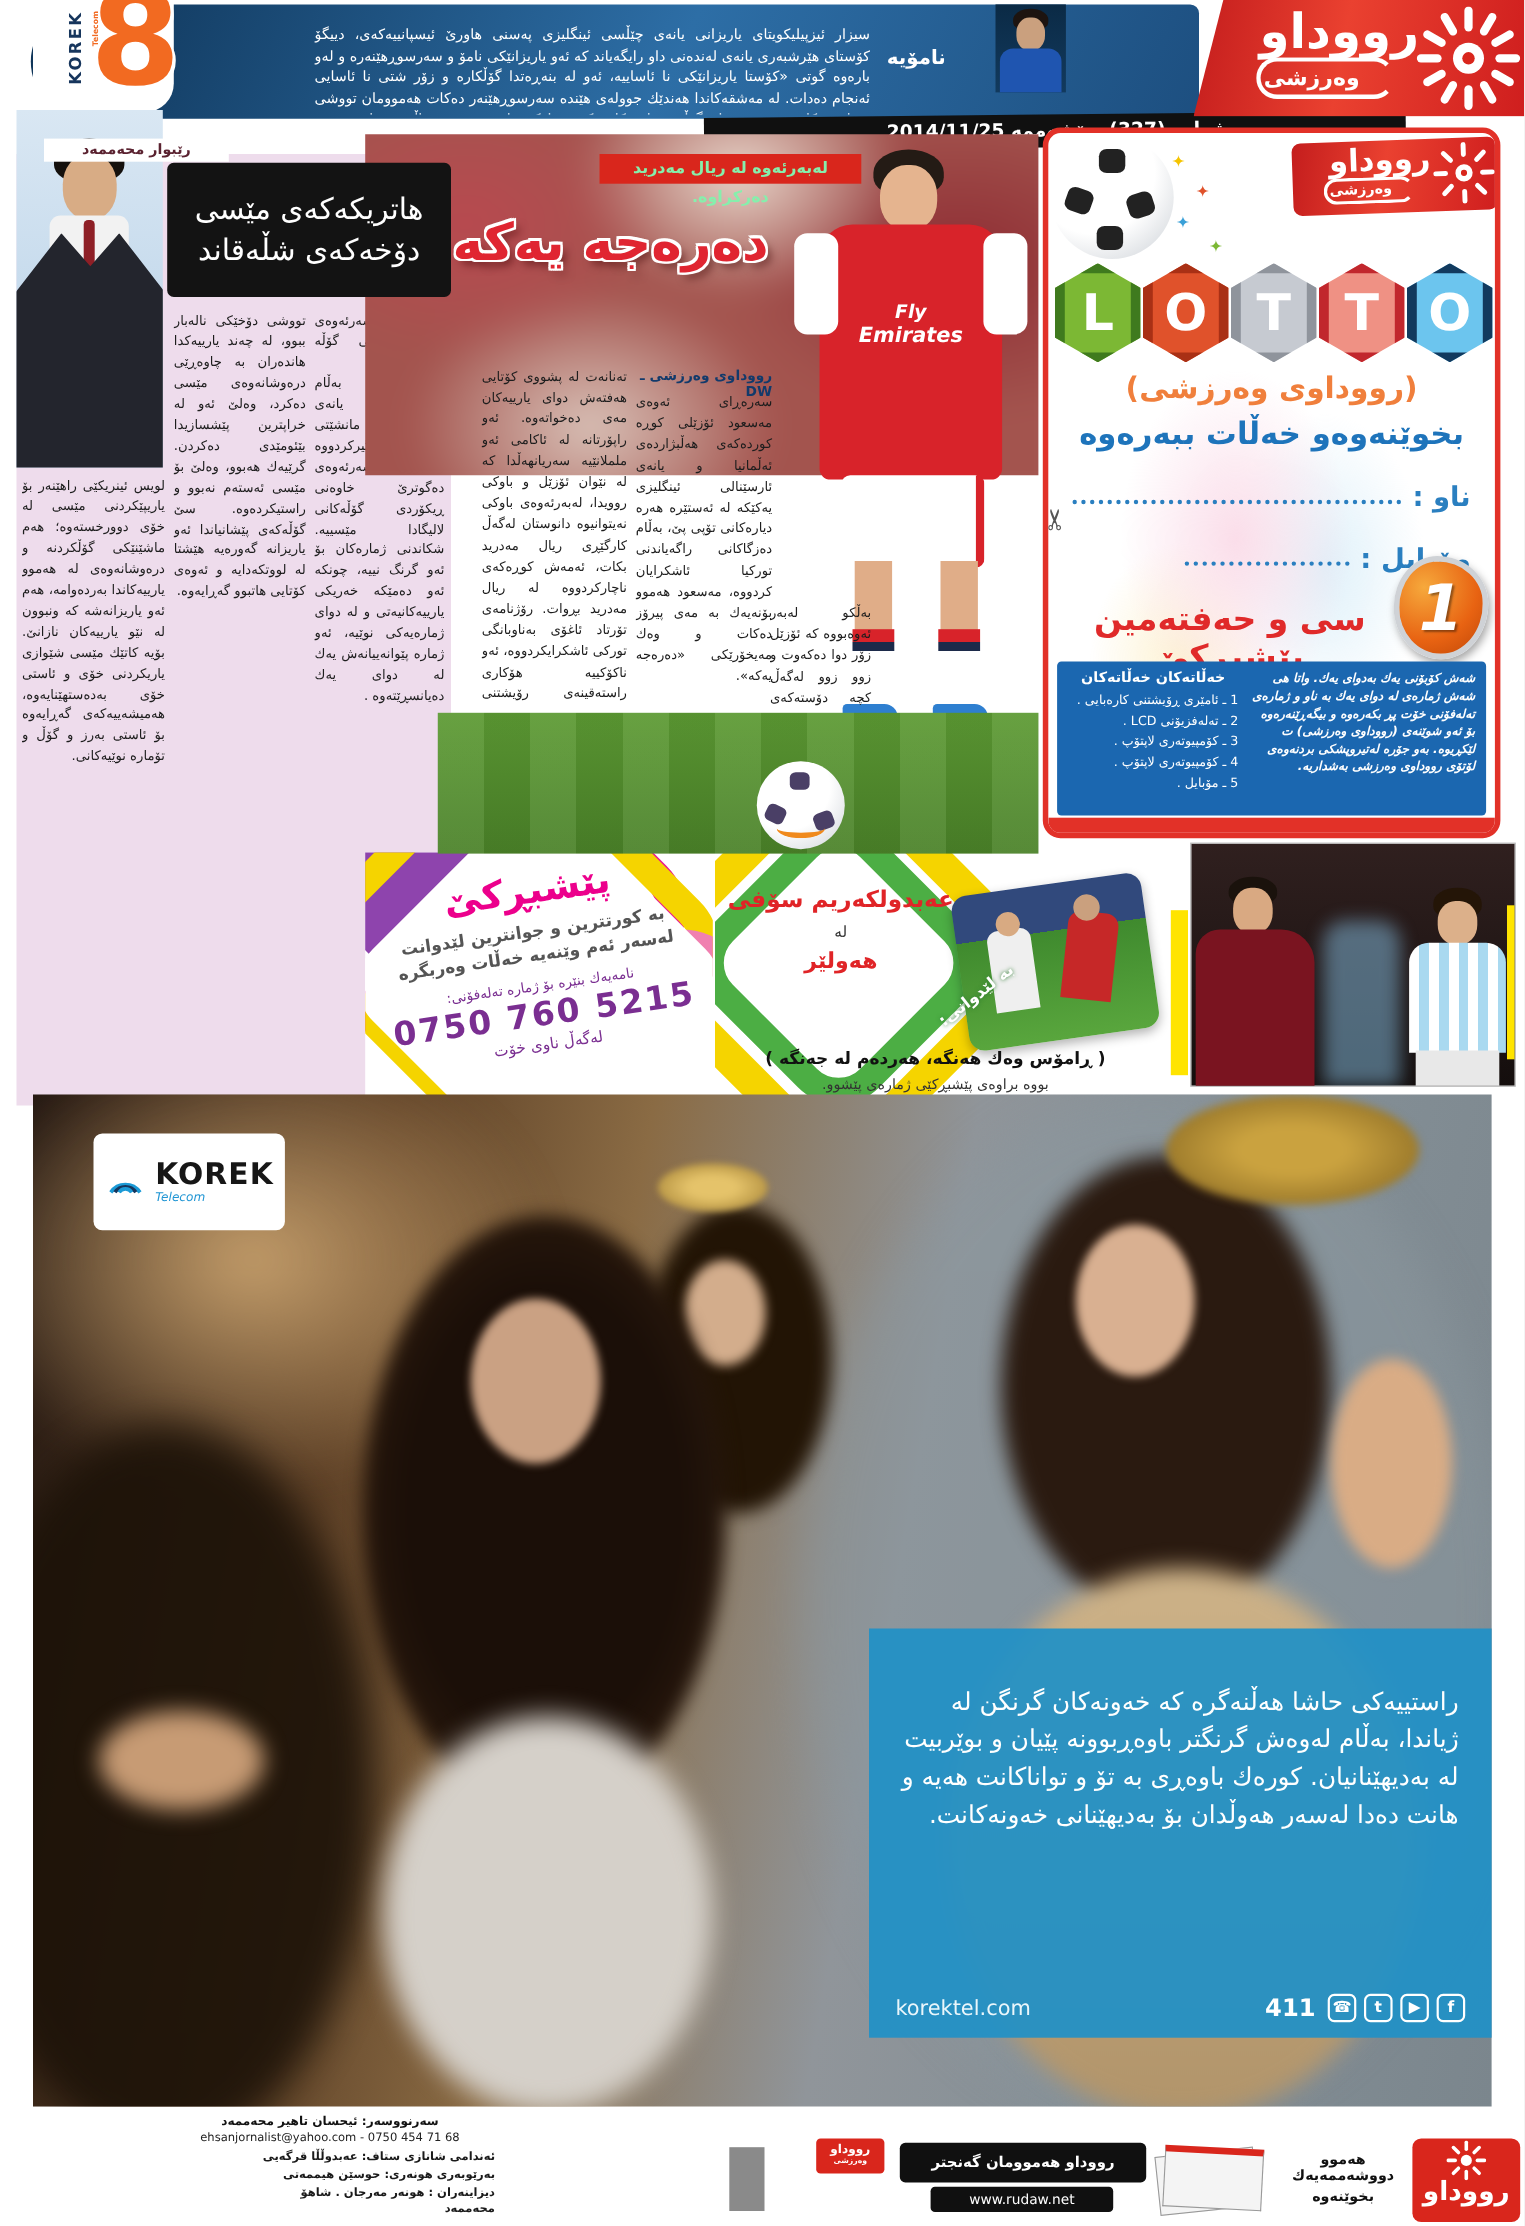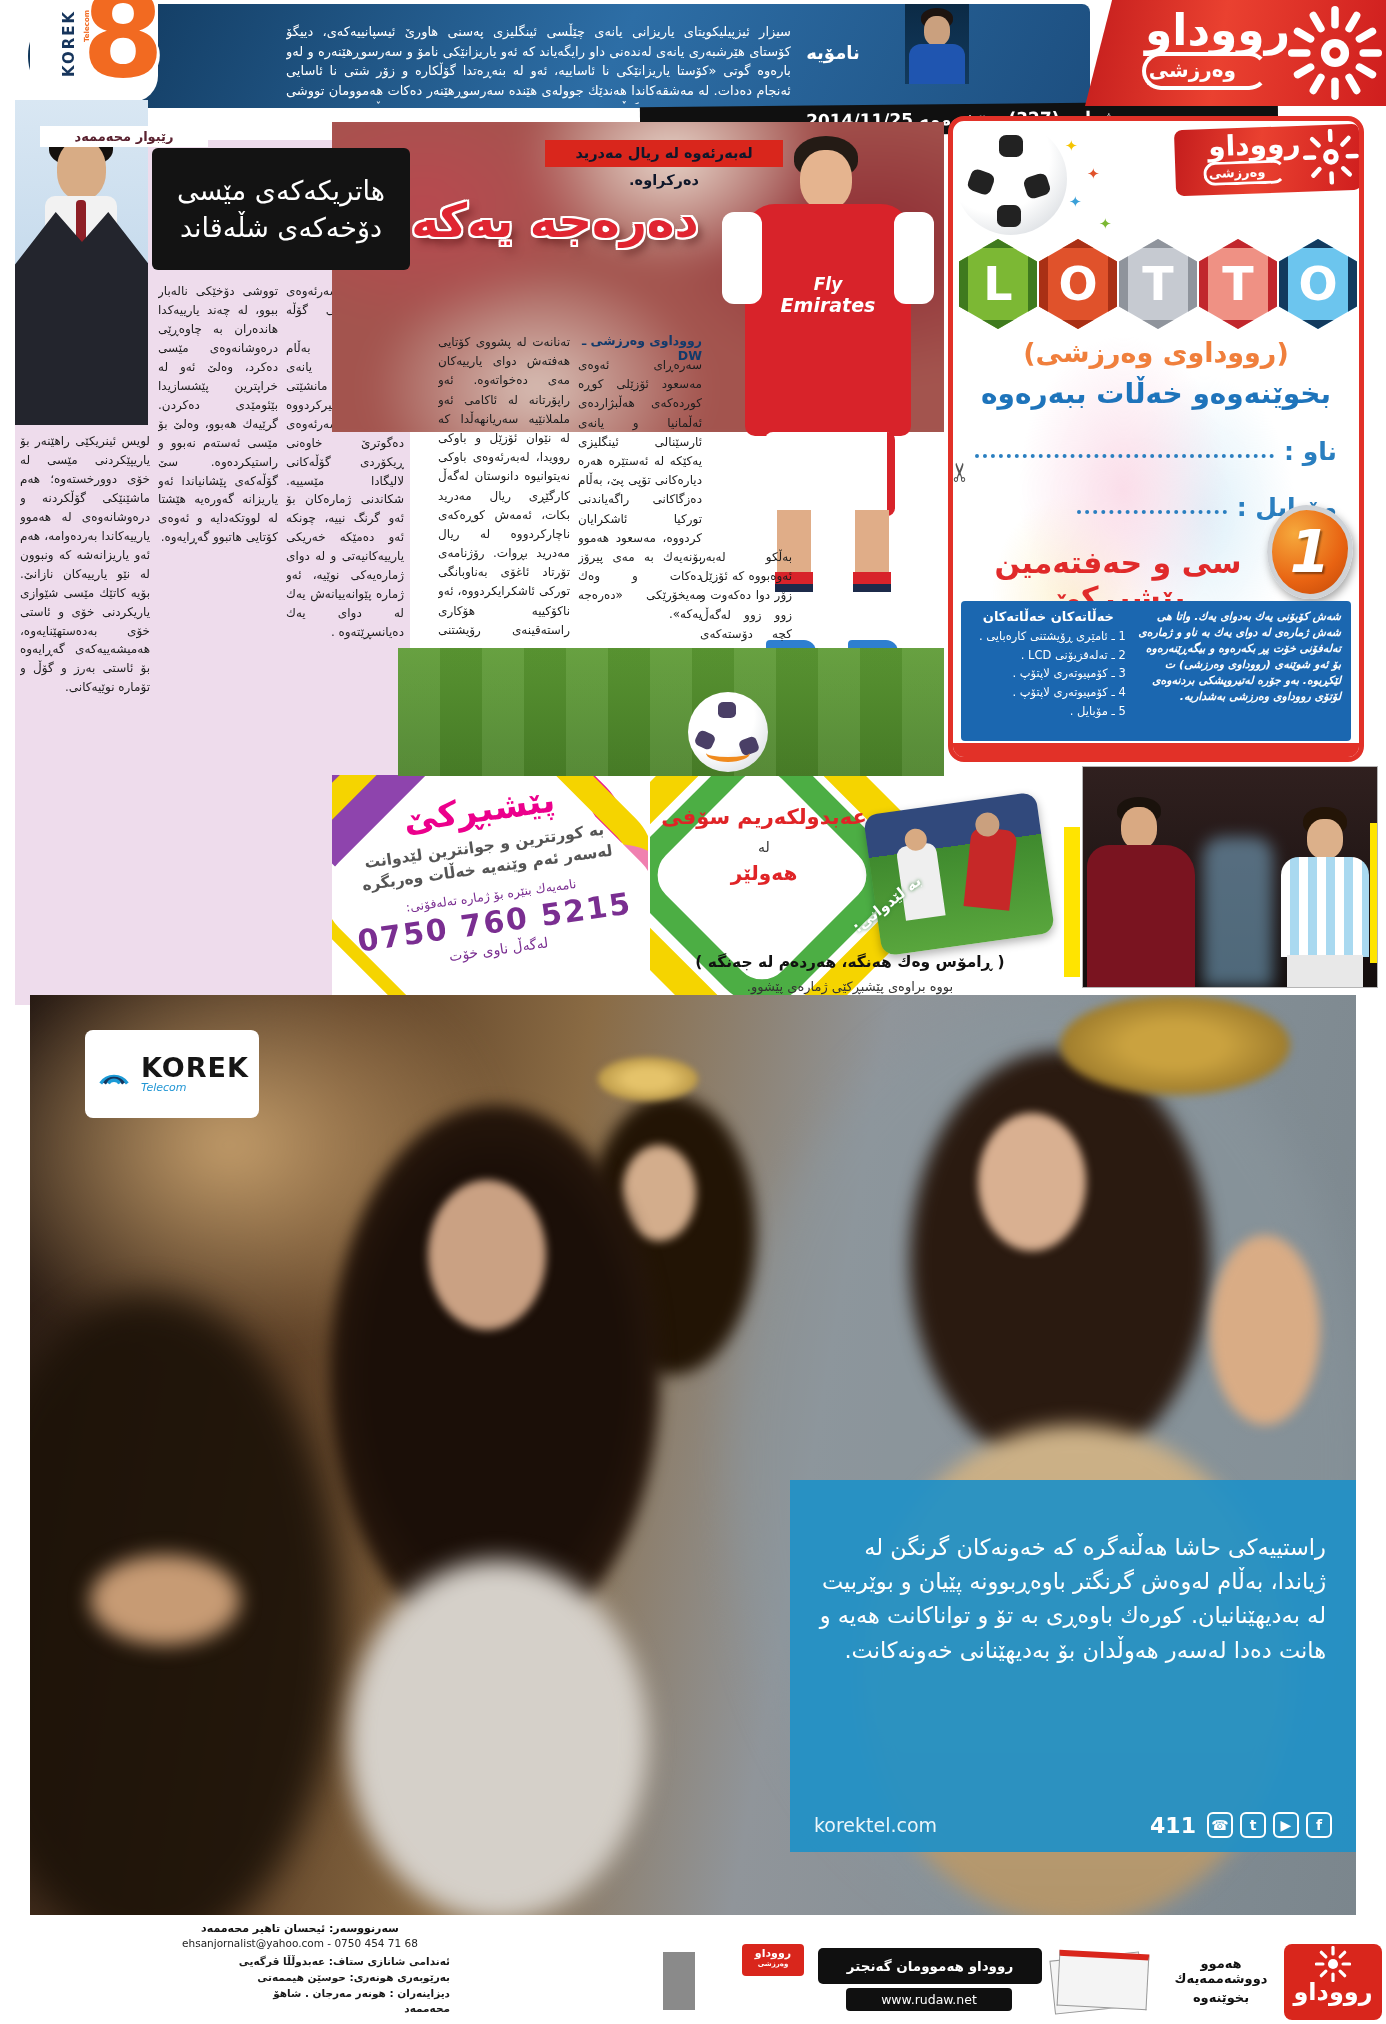--- a/index.html
+++ b/index.html
@@ -48,21 +48,21 @@
   .mcolL{left:20px;top:432px;width:130px;height:566px}
 
   
   .crowdwrap{left:332px;top:122px;width:612px;height:310px}
   .crowdblur{position:absolute;inset:-30px;filter:blur(14px);background:
     radial-gradient(260px 180px at 18% 30%,#b8494f 0%,transparent 70%),
     radial-gradient(220px 160px at 55% 18%,#e7d6cb 0%,transparent 70%),
     radial-gradient(300px 200px at 85% 40%,#8e2c33 0%,transparent 70%),
     radial-gradient(240px 180px at 35% 80%,#d9c2b8 0%,transparent 70%),
     #a3544e}
-  .kicker{left:545px;top:140px;width:238px;height:27px;background:#d9261c;color:#0f172a;font-weight:bold;font-size:14.5px;text-align:center;line-height:27px;z-index:9}
+  .kicker{left:545px;top:140px;width:238px;height:27px;background:#d9261c;color:#86efac;font-weight:bold;font-size:14.5px;text-align:center;line-height:27px;z-index:9}
   .ozil-hl{left:340px;top:178px;width:430px;text-align:center;z-index:9;color:#e02531;font-weight:bold;
     text-shadow:-2px 0 #fff,2px 0 #fff,0 -2px #fff,0 2px #fff,-2px -2px #fff,2px 2px #fff,-2px 2px #fff,2px -2px #fff,5px 6px 8px rgba(60,0,0,.5)}
   .ozil-hl .l1{font-size:47px;line-height:1.25}
   .ozil-hl .l2{font-size:47px;line-height:1.25;margin-top:14px}
   .byline{left:578px;top:333px;width:124px;color:#123a6b;font-weight:bold;font-size:12.5px;z-index:9}
   .ocol{font-size:12px;line-height:1.6;color:#1d1d1d;overflow:hidden;z-index:9}
   .ocol1{left:578px;top:356px;width:124px;height:286px}
   .ocol2{left:438px;top:333px;width:132px;height:310px}
   .ocol3{left:700px;top:548px;width:92px;height:96px}
   

